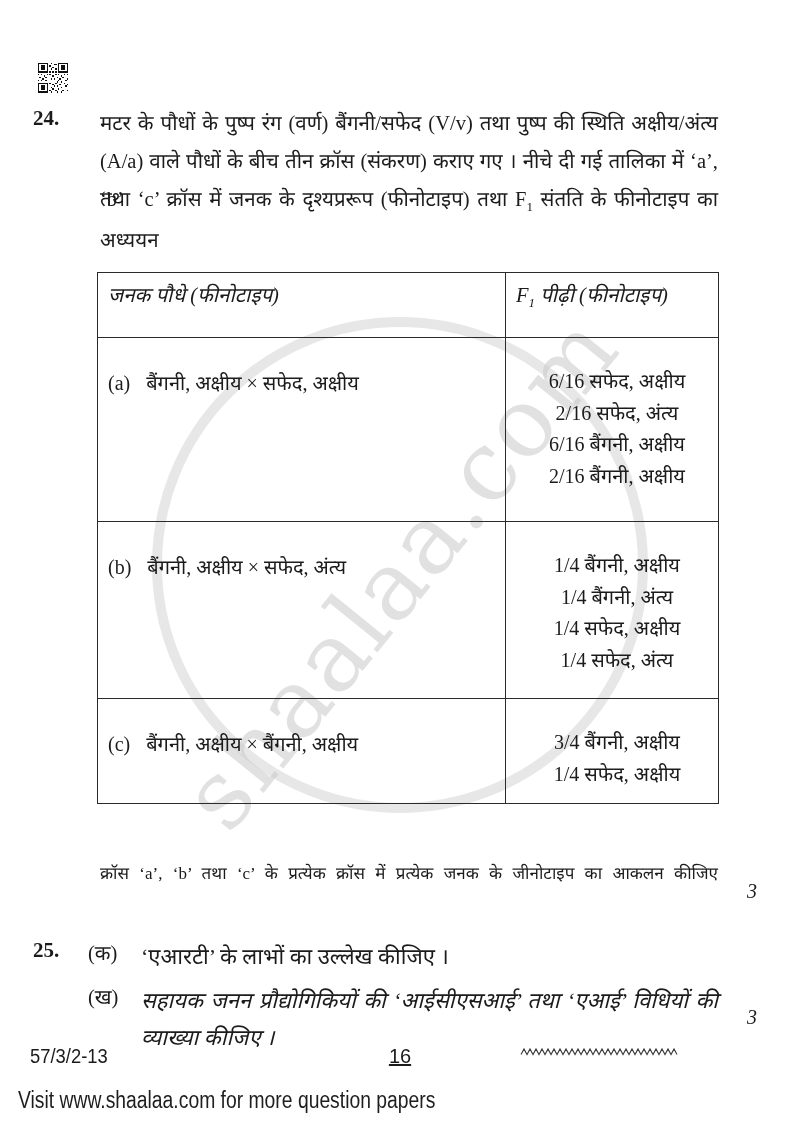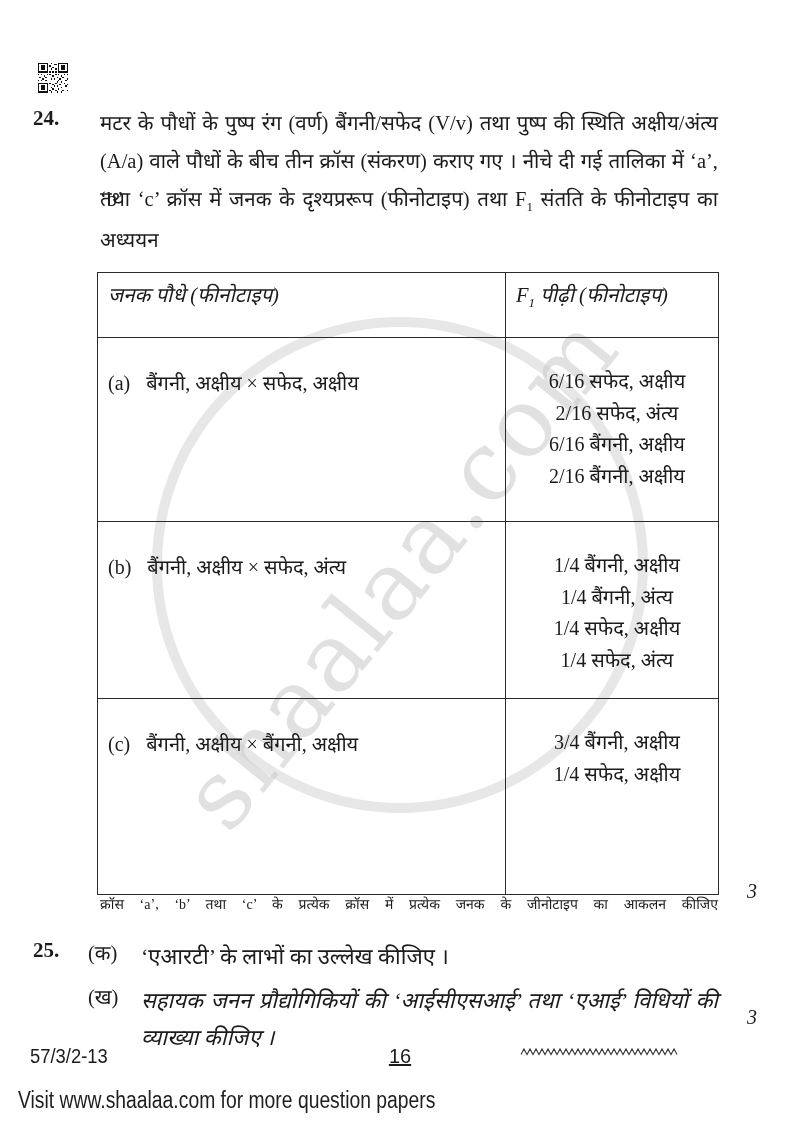--- a/index.html
+++ b/index.html
@@ -26,35 +26,35 @@
   
   .qnum { position:absolute; font-weight:bold; font-size:21px; }
   .q24num { left:33px; top:106px; }
   .q25num { left:33px; top:938px; }
   .q24para { position:absolute; left:100px; top:104px; width:618px; font-size:20.5px; }
   .jline { text-align:justify; text-align-last:justify; height:38px; line-height:38px; white-space:normal; }
   .lline { text-align:left; height:38px; line-height:38px; }
   .sub { font-size:13px; position:relative; top:5px; }
   
   .qtable {
-    position:absolute; left:97px; top:272px; width:622px; height:623px;
+    position:absolute; left:97px; top:272px; width:622px; height:532px;
     display:grid; grid-template-columns:407px 1fr;
     grid-template-rows:64px 184px 177px 1fr;
     border:1.7px solid #2b2b2b; font-size:20px;
   }
   .cell { padding-left:10px; background:transparent; }
   .c2 { border-left:1.7px solid #2b2b2b; }
   .rtop { border-top:1.7px solid #2b2b2b; }
   .head { font-style:italic; padding-top:7px; font-size:20.5px; }
   .bodyL { padding-top:31px; }
   .bodyR { padding-top:28px; }
   .rlabel { display:inline-block; margin-right:16px; }
   .fline { line-height:31.5px;text-align:center; }
   
-  .followup { position:absolute; left:100px; top:886px; width:618px; font-size:14px; }
+  .followup { position:absolute; left:100px; top:855px; width:618px; font-size:17px; }
   .marks { position:absolute; font-style:italic; font-size:20px; }
   .marks-q24 { left:747px; top:880px; }
   .marks-q25 { left:747px; top:1006px; }
   
   .q25label { position:absolute; left:88px; font-size:20.5px; }
   .q25text  { position:absolute; left:141px; width:577px; font-size:22px; line-height:37px; }
   .p1 { top:938px; }
   .p2 { top:982px; }
   .q25text.p2 { text-align:justify;font-style:italic; }
   

